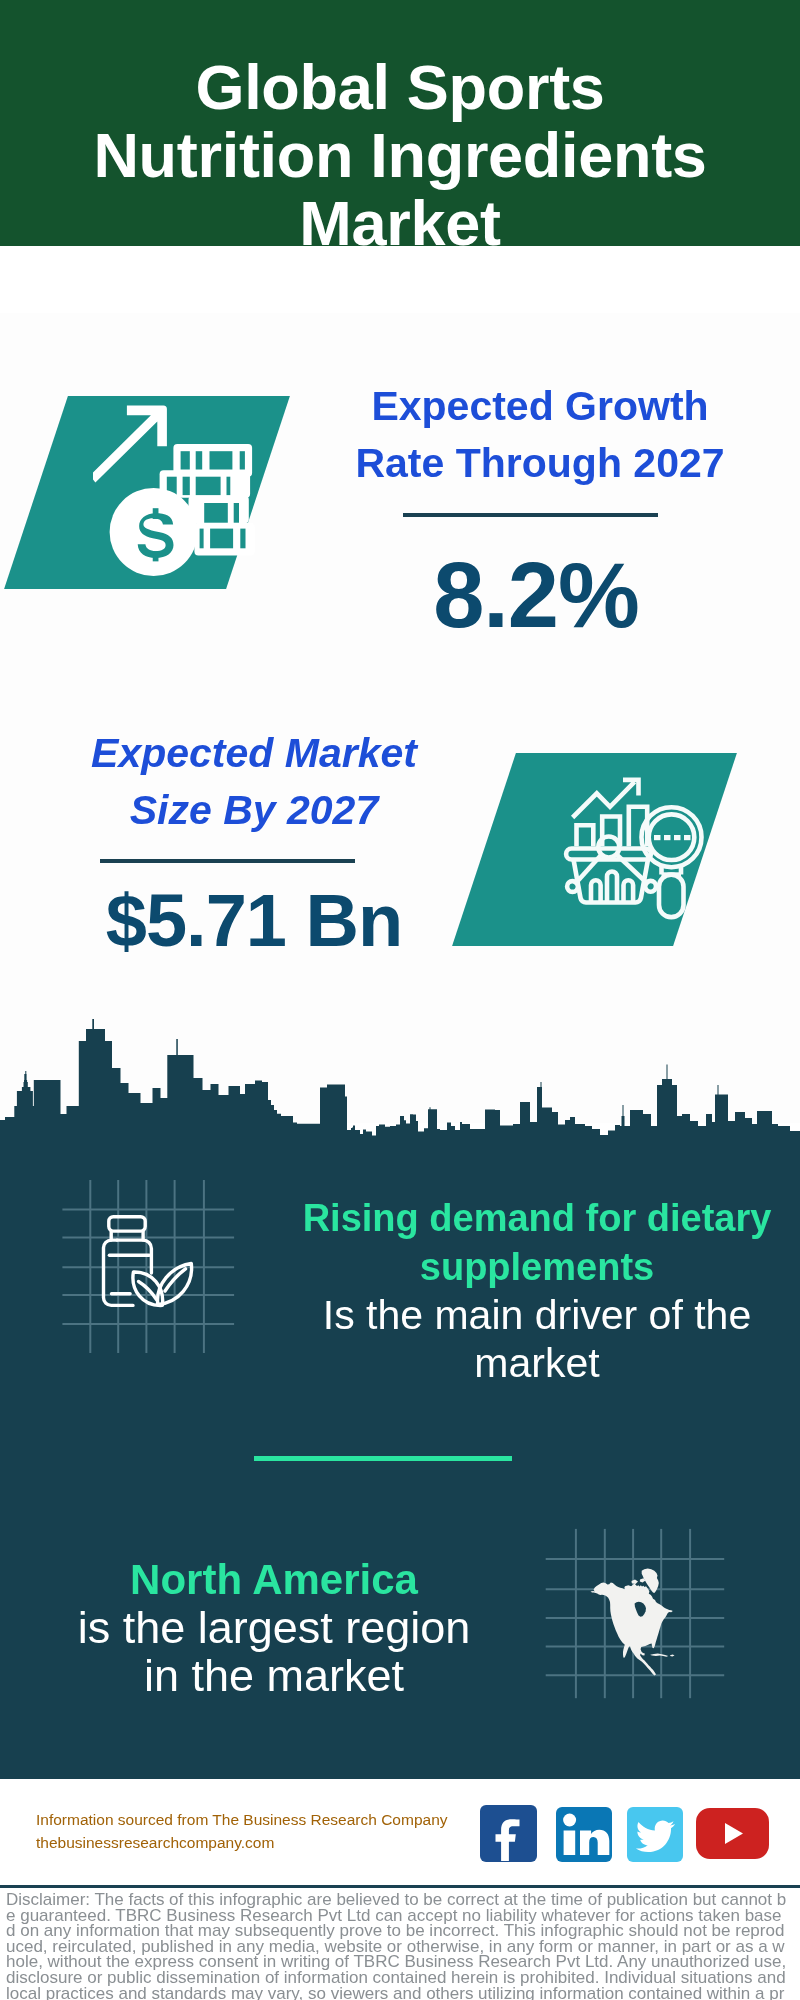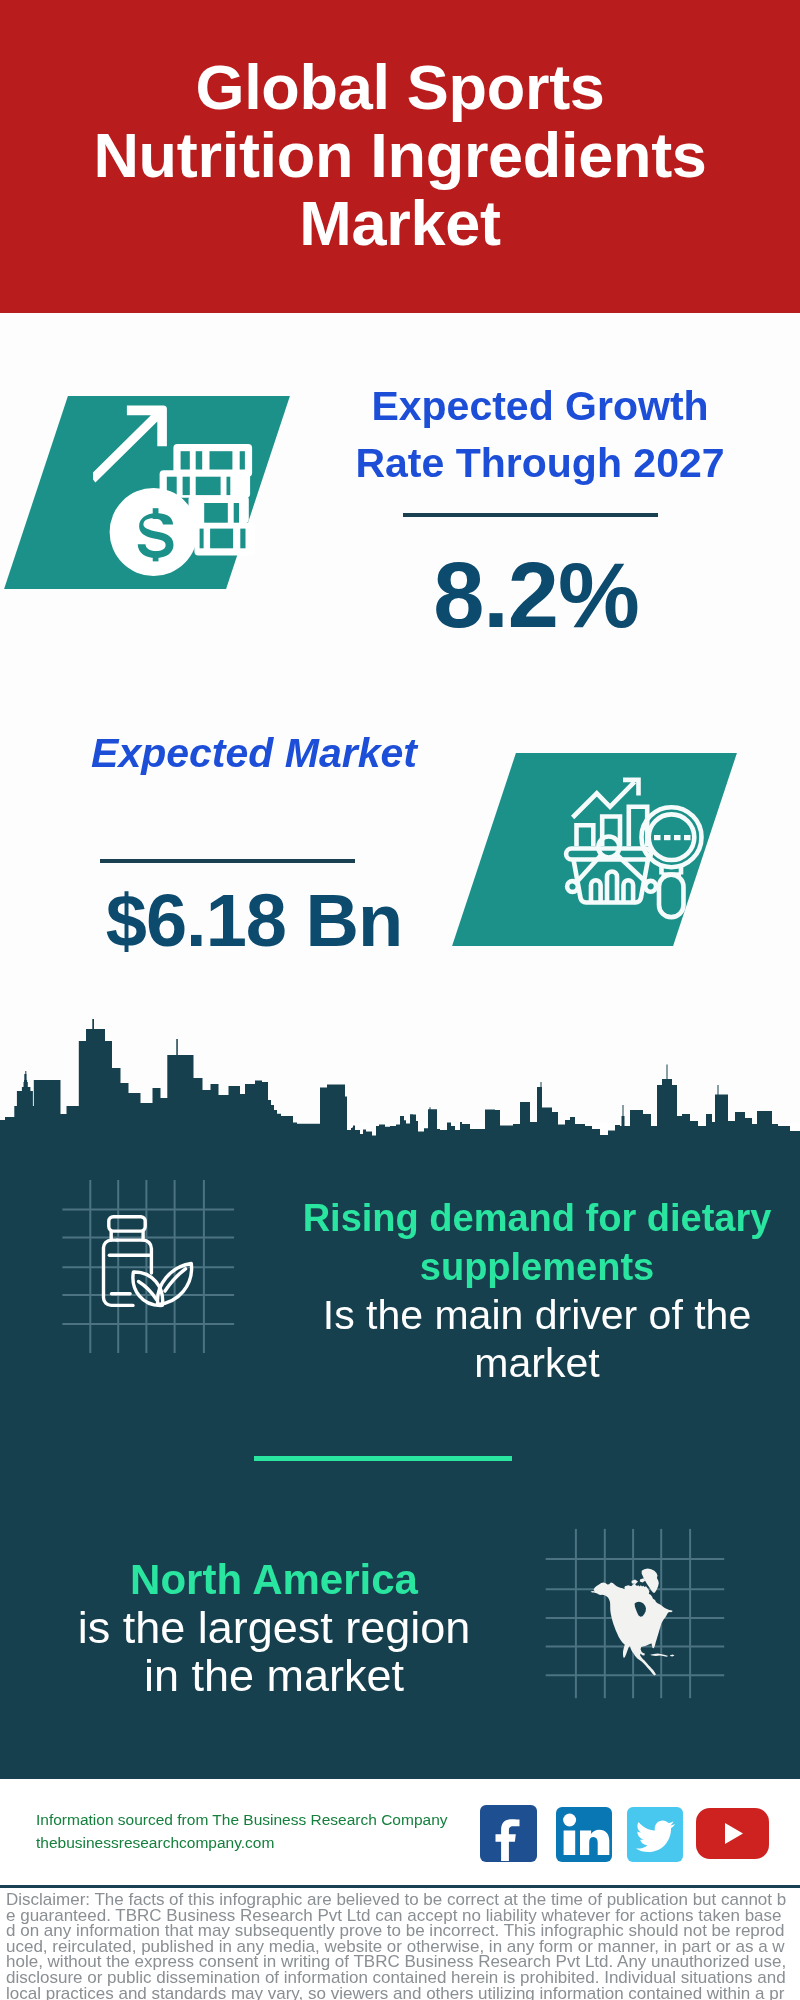--- a/index.html
+++ b/index.html
@@ -2,21 +2,21 @@
 <html><head>
 <meta charset="utf-8">
 <title>Global Sports Nutrition Ingredients Market</title>
 <style>
   html,body{margin:0;padding:0;}
   body{width:800px;height:2000px;background:#ffffff;
        font-family:"Liberation Sans",sans-serif;overflow:hidden;}
   .page{position:relative;width:800px;height:2000px;overflow:hidden;}
 
   
-  .header{position:absolute;left:0;top:0;width:800px;height:313px;background:#b91c1c;}
+  .header{position:absolute;left:0;top:0;width:800px;height:246px;background:#14532d;}
   .header h1{position:absolute;left:0;top:53px;width:800px;margin:0;text-align:center;
     color:#ffffff;font-size:63px;line-height:68px;font-weight:bold;letter-spacing:-0.3px;}
 
   
   .white{position:absolute;left:0;top:313px;width:800px;height:810px;background:#fdfdfd;}
 
   
   .para{position:absolute;background:#1b918a;transform:skewX(-18.3deg);}
 
   
@@ -28,21 +28,21 @@
 
   
   .dark{position:absolute;left:0;top:1143px;width:800px;height:636px;background:#17404f;}
   .skyline{position:absolute;left:0;top:1018px;}
   .blk{position:absolute;margin:16px;text-align:center;font-size:41px;line-height:48px;color:#ffffff;}
   .blk .hi{color:#2ae5a0;font-weight:bold;font-size:38px;}
   .grid line{stroke:#4c7382;stroke-width:2;}
   .rule-green{position:absolute;height:5px;background:#2ae5a0;}
 
   
-  .src{position:absolute;margin:0;color:#15803d;font-size:15.5px;line-height:18px;white-space:nowrap;}
+  .src{position:absolute;margin:0;color:#a16207;font-size:15.5px;line-height:18px;white-space:nowrap;}
   .soc{position:absolute;border-radius:6px;}
   .soc svg{display:block;}
   .soc.fb{background:#1d4f91;}
   .soc.li{background:#0a77b5;}
   .soc.tw{background:#48c7ef;}
   .soc.yt{background:#cd2220;border-radius:14px;}
   .footer-rule{position:absolute;height:3px;background:#1a4152;}
   .disclaimer{position:absolute;margin:0;color:#8a8f93;font-size:17px;line-height:15.6px;
     text-align:left;word-break:break-all;}
 </style>
@@ -133,23 +133,23 @@
       <path d="M101.5 104.6 H121"></path>
       <rect x="99" y="104.6" width="24.5" height="42.5" rx="12.2"></rect>
     </g>
     <g fill="#f4fbfa">
       <rect x="94" y="65" width="6.5" height="5.2"></rect>
       <rect x="104" y="65" width="6.5" height="5.2"></rect>
       <rect x="114" y="65" width="6.5" height="5.2"></rect>
       <rect x="124" y="65" width="6.5" height="5.2"></rect>
     </g>
   </svg>
-  <p class="stat-head" style="left:54px;top:725px;width:400px;font-style:italic;"><span>Expected Market</span><br></p>
+  <p class="stat-head" style="left:54px;top:725px;width:400px;font-style:italic;"><span>Expected Market</span><br><span>Size By 2027</span></p>
   <div class="stat-rule" style="left:100px;top:859px;width:255px;"></div>
-  <p class="stat-val" style="left:54px;top:884px;width:400px;font-size:74px;line-height:74px;">$6.18 Bn</p>
+  <p class="stat-val" style="left:54px;top:884px;width:400px;font-size:74px;line-height:74px;">$5.71 Bn</p>
 
   <div class="dark"></div>
   <svg class="skyline" width="800" height="126" viewBox="0 0 800 126" preserveAspectRatio="none">
     <path fill="#17404f" d="M0 126 L0 102 L5 102 L5 99 L13 99 L14.3 99 L14.3 88 L16.9 88 L16.9 73 L21.9 73 L21.9 69 L23.5 69 L23.5 64 L24.0 64 L24.0 62 L24.3 62 L24.3 56 L25.3 56 L25.3 53 L26.3 53 L26.3 56 L26.6 56 L26.6 62 L27.1 62 L27.1 64 L27.8 64 L27.8 69 L30.4 69 L30.4 73 L32.9 73 L32.9 88 L33.8 88 L33.8 62 L59.9 62 L60.5 62 L60.5 96 L65.8 96 L66.5 96 L66.5 88 L78.8 88 L78.8 88 L78.8 23 L85.5 23 L86 23 L86 11 L91.5 11 L92.3 11 L92.3 1 L93.3 1 L94 1 L94 11 L104.5 11 L105 11 L105 23 L111.5 23 L112 23 L112 50 L120 50 L120.5 50 L120.5 65 L128 65 L128.5 65 L128.5 75 L140 75 L140.5 75 L140.5 85 L152 85 L152.5 85 L152.5 70 L160 70 L160.5 70 L160.5 80 L166 80 L167.3 80 L167.3 37 L176 37 L176.3 37 L176.3 21 L177.3 21 L177.8 21 L177.8 37 L193.1 37 L193.5 37 L193.5 60 L202 60 L202.5 60 L202.5 72 L210 72 L210.5 72 L210.5 66 L218 66 L218.5 66 L218.5 77 L228 77 L228.5 77 L228.5 68 L236 68 L240 68 L240 76 L245 76 L245 76 L245 66 L255 66 L255 66 L255 62.5 L262 62.5 L262 62.5 L262 64 L268 64 L268 64 L268 82 L271 82 L271 82 L271 87 L274 87 L274 87 L274 92 L277 92 L277 92 L277 95.8 L281 95.8 L281 95.8 L281 98 L293 98 L293 98 L293 104.5 L297 104.5 L297 104.5 L297 105.8 L320 105.8 L320 105.8 L320 69.5 L327 69.5 L327 69.5 L327 66.5 L345 66.5 L345 66.5 L345 78.6 L347 78.6 L347 78.6 L347 112 L351 112 L351 112 L351 110.0 L352 110.0 L352 110.0 L352 109.5 L353 109.5 L353 109.5 L353 107.6 L355 107.6 L355 107.6 L355 112 L360 112 L360 112 L360 116 L363 116 L363 116 L363 111.5 L366 111.5 L366 111.5 L366 113.6 L372 113.6 L372 113.6 L372 117.6 L376 117.6 L376 117.6 L376 107.9 L379 107.9 L379 107.9 L379 106.6 L385 106.6 L385 106.6 L385 108.7 L390 108.7 L390 108.7 L390 107.9 L396 107.9 L396 107.9 L396 106.6 L400 106.6 L400 106.6 L400 98.1 L404 98.1 L404 98.1 L404 102.2 L406 102.2 L406 102.2 L406 105.4 L410 105.4 L410 105.4 L410 96.2 L413 96.2 L413 96.2 L413 96.5 L416 96.5 L416 96.5 L416 103 L418 103 L418 103 L418 113.6 L424 113.6 L424 113.6 L424 110.3 L428 110.3 L428 110.3 L428 91.3 L429.5 91.3 L429.5 91.3 L429.5 89.2 L430.5 89.2 L430.5 89.2 L430.5 91.3 L437 91.3 L437 91.3 L437 111.1 L440 111.1 L440 111.1 L440 112 L447 112 L447 112 L447 104.6 L451 104.6 L451 104.6 L451 107.9 L455 107.9 L455 107.9 L455 112 L460 112 L460 112 L460 104 L462 104 L462 104 L462 106 L470 106 L470 106 L470 111 L485 111 L485 111 L485 91.5 L495 91.5 L495 91.5 L495 92 L500 92 L500 92 L500 107.5 L513 107.5 L513 107.5 L513 106 L520 106 L520 106 L520 84 L530 84 L530 84 L530 104 L537 104 L537 104 L537 69 L540.5 69 L540.5 69 L540.5 64 L541.5 64 L541.5 64 L541.5 69 L542 69 L542 69 L542 89.5 L552 89.5 L552 89.5 L552 94 L558 94 L558 94 L558 106.5 L565 106.5 L565 106.5 L565 102 L570 102 L570 102 L570 99 L575 99 L575 99 L575 106 L585 106 L585 106 L585 108 L592 108 L592 108 L592 111 L600 111 L600 111 L600 117 L608 117 L608 117 L608 112.5 L615 112.5 L615 112.5 L615 107 L620 107 L620 107 L620 108 L621.5 108 L621.5 108 L621.5 98 L622.5 98 L622.5 98 L622.5 87 L623.5 87 L623.5 87 L623.5 98 L624.5 98 L624.5 98 L624.5 108 L630 108 L630 108 L630 92 L643 92 L643 92 L643 96 L651 96 L651 96 L651 108 L657 108 L657 108 L657 67 L662 67 L662 67 L662 61 L666.5 61 L666.5 61 L666.5 46.5 L667.5 46.5 L667.5 46.5 L667.5 61 L672 61 L672 61 L672 67 L677 67 L677 67 L677 98 L682 98 L682 98 L682 96 L690 96 L690 96 L690 103 L698 103 L698 103 L698 108 L706 108 L706 108 L706 96 L712 96 L712 96 L712 104 L715 104 L715 104 L715 76.5 L717.5 76.5 L717.5 76.5 L717.5 67 L718.5 67 L718.5 67 L718.5 76.5 L728 76.5 L728 76.5 L728 103 L735 103 L735 103 L735 94 L745 94 L745 94 L745 100 L752 100 L752 100 L752 106 L757 106 L757 106 L757 93 L772 93 L772 93 L772 106 L778 106 L778 106 L778 108 L790 108 L790 108 L790 113 L800 113 L800 126 Z"></path>
   </svg>
 
   <svg class="grid" width="200" height="200" viewBox="0 0 200 200" style="position:absolute;left:40px;top:1160px;">
     <g>
       <line x1="50.3" y1="20" x2="50.3" y2="193"></line>
       <line x1="78.2" y1="20" x2="78.2" y2="193"></line>

